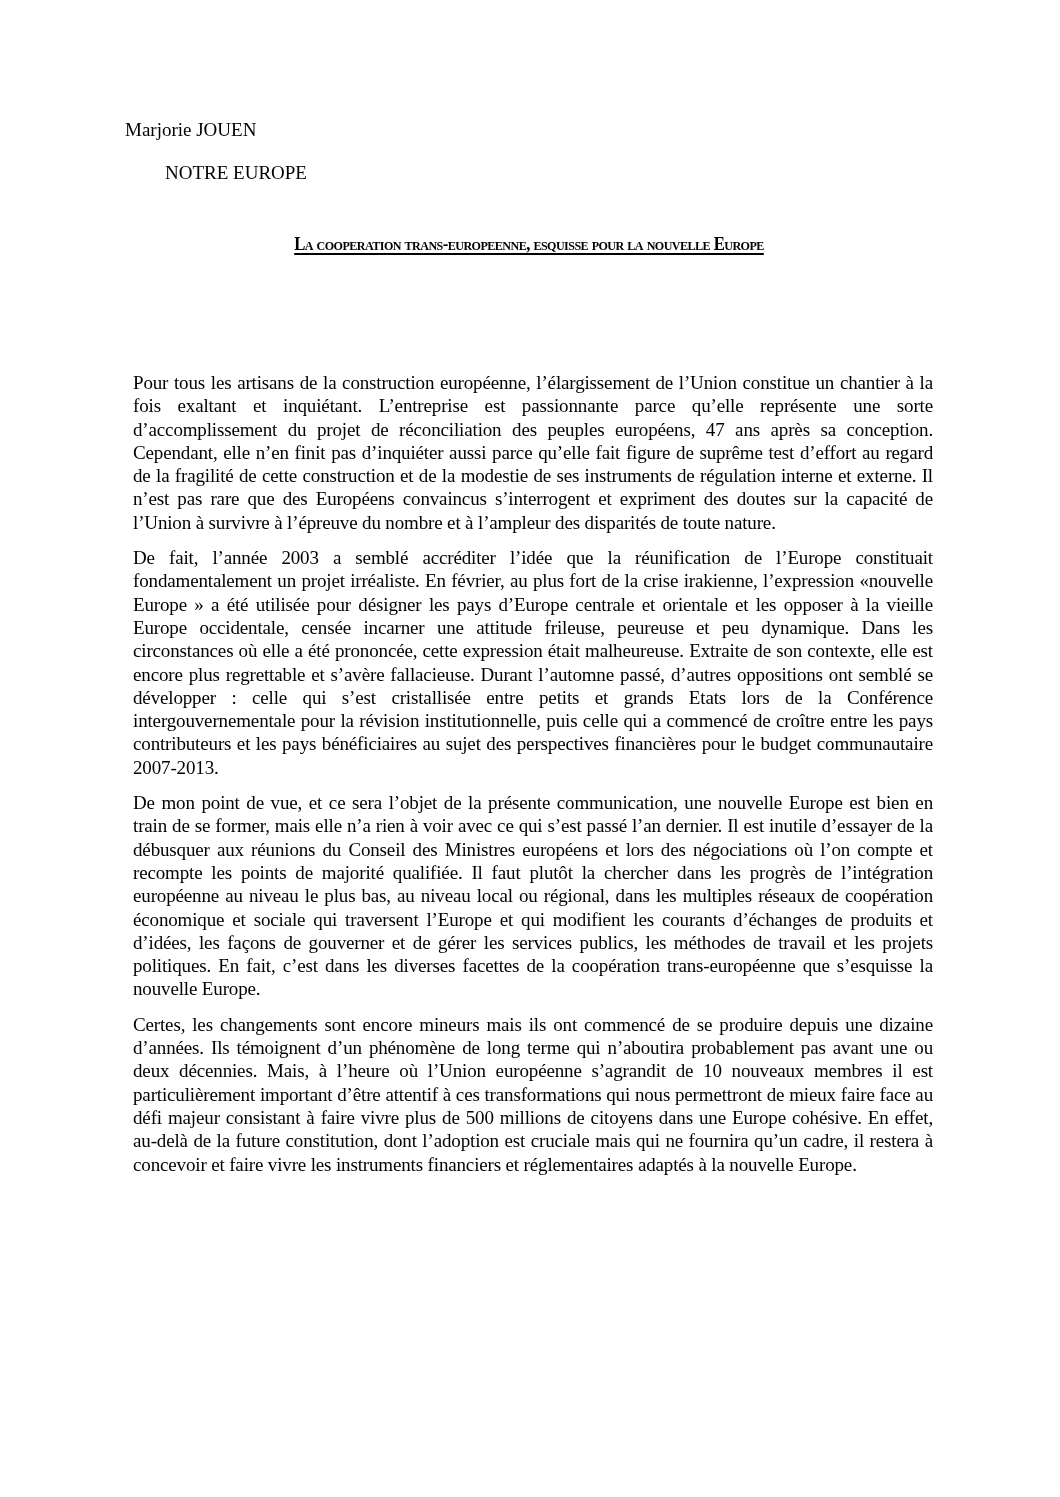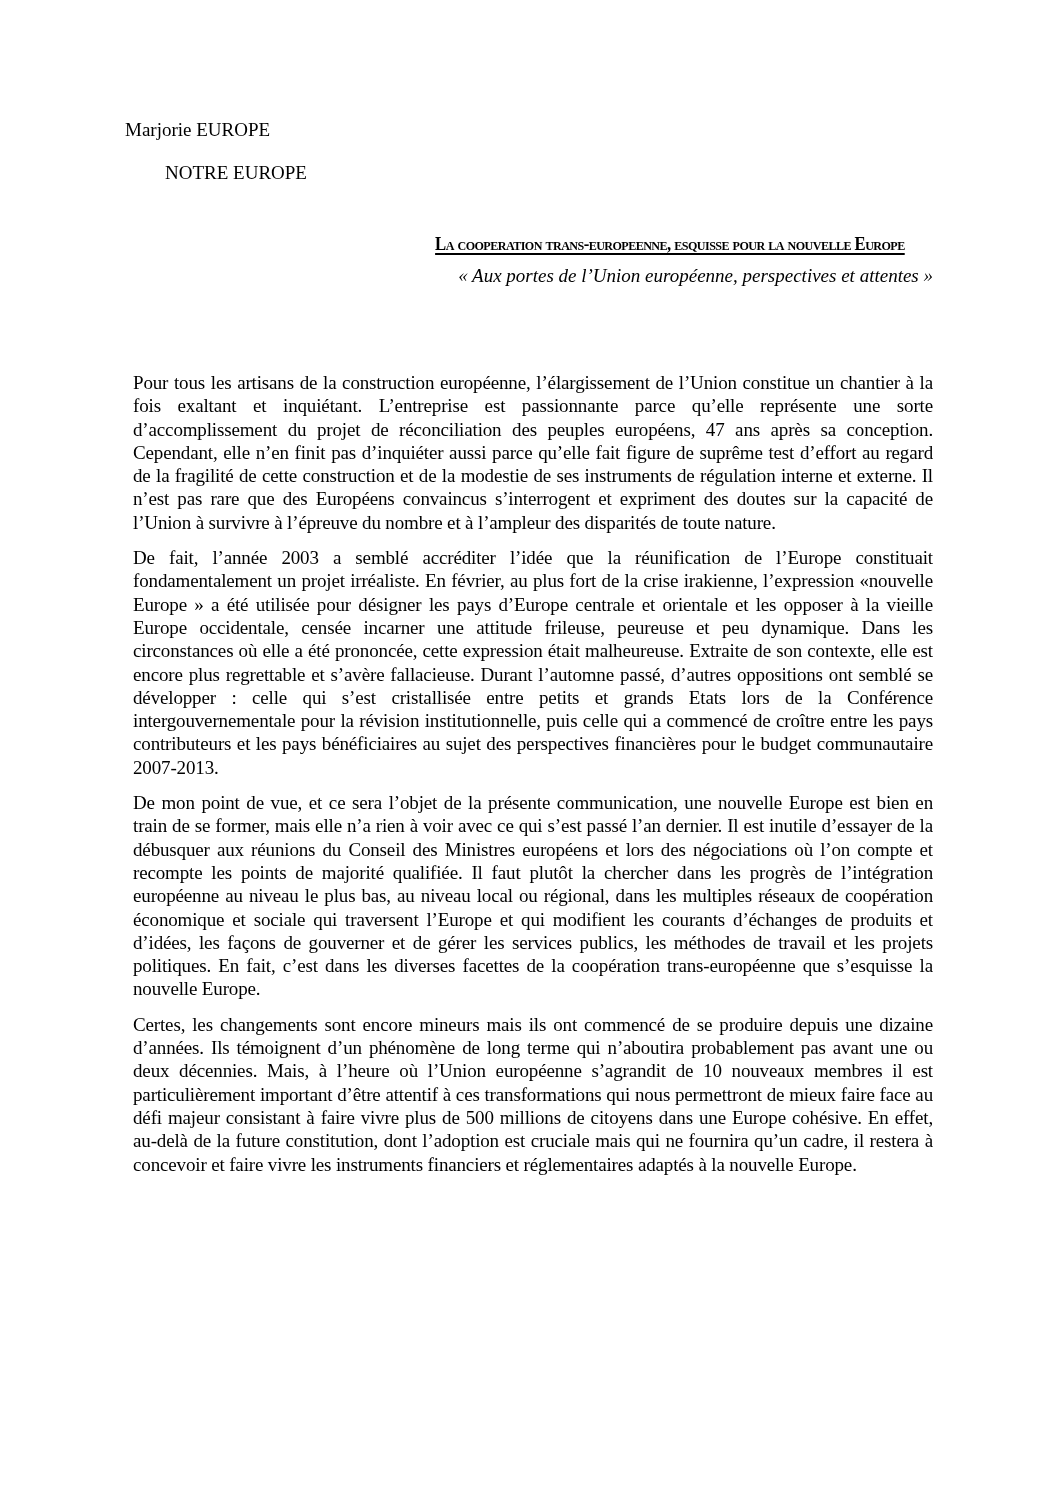--- a/index.html
+++ b/index.html
@@ -36,21 +36,21 @@
       font-size: 19px;
       line-height: 24px;
       white-space: nowrap;
       margin-left: 40px;
     }
     .title-block {
       position: absolute;
       top: 232px;
       left: 0;
       width: 808px;
-      text-align: right;
+      text-align: center;
     }
     .doc-title {
       font-size: 18px;
       font-weight: bold;
       font-variant: small-caps;
       text-decoration: underline;
       text-decoration-thickness: 2px;
       text-underline-offset: 3px;
       letter-spacing: -0.6px;
       line-height: 24px;
@@ -82,26 +82,25 @@
       line-height: 23.3px;
       text-align: justify;
       letter-spacing: -0.15px;
     }
   </style>
 </head>
 <body>
 
 <div class="page">
 
-  <div class="author">Marjorie EUROPE</div>
+  <div class="author">Marjorie JOUEN</div>
   <div class="org">NOTRE EUROPE</div>
 
   <div class="title-block">
     <h1 class="doc-title">La cooperation trans-europeenne, esquisse pour la nouvelle Europe</h1>
-    <div class="doc-quote">« Aux portes de l’Union européenne, perspectives et attentes »</div>
   </div>
 
   <div class="body">
     <p>Pour tous les artisans de la construction européenne, l’élargissement de l’Union constitue un chantier à la fois exaltant et inquiétant. L’entreprise est passionnante parce qu’elle représente une sorte d’accomplissement du projet de réconciliation des peuples européens, 47 ans après sa conception. Cependant, elle n’en finit pas d’inquiéter aussi parce qu’elle fait figure de suprême test d’effort au regard de la fragilité de cette construction et de la modestie de ses instruments de régulation interne et externe. Il n’est pas rare que des Européens convaincus s’interrogent et expriment des doutes sur la capacité de l’Union à survivre à l’épreuve du nombre et à l’ampleur des disparités de toute nature.</p>
     <p>De fait, l’année 2003 a semblé accréditer l’idée que la réunification de l’Europe constituait fondamentalement un projet irréaliste. En février, au plus fort de la crise irakienne, l’expression «nouvelle Europe » a été utilisée pour désigner les pays d’Europe centrale et orientale et les opposer à la vieille Europe occidentale, censée incarner une attitude frileuse, peureuse et peu dynamique. Dans les circonstances où elle a été prononcée, cette expression était malheureuse. Extraite de son contexte, elle est encore plus regrettable et s’avère fallacieuse. Durant l’automne passé, d’autres oppositions ont semblé se développer : celle qui s’est cristallisée entre petits et grands Etats lors de la Conférence intergouvernementale pour la révision institutionnelle, puis celle qui a commencé de croître entre les pays contributeurs et les pays bénéficiaires au sujet des perspectives financières pour le budget communautaire 2007-2013.</p>
     <p>De mon point de vue, et ce sera l’objet de la présente communication, une nouvelle Europe est bien en train de se former, mais elle n’a rien à voir avec ce qui s’est passé l’an dernier. Il est inutile d’essayer de la débusquer aux réunions du Conseil des Ministres européens et lors des négociations où l’on compte et recompte les points de majorité qualifiée. Il faut plutôt la chercher dans les progrès de l’intégration européenne au niveau le plus bas, au niveau local ou régional, dans les multiples réseaux de coopération économique et sociale qui traversent l’Europe et qui modifient les courants d’échanges de produits et d’idées, les façons de gouverner et de gérer les services publics, les méthodes de travail et les projets politiques. En fait, c’est dans les diverses facettes de la coopération trans-européenne que s’esquisse la nouvelle Europe.</p>
     <p>Certes, les changements sont encore mineurs mais ils ont commencé de se produire depuis une dizaine d’années. Ils témoignent d’un phénomène de long terme qui n’aboutira probablement pas avant une ou deux décennies. Mais, à l’heure où l’Union européenne s’agrandit de 10 nouveaux membres il est particulièrement important d’être attentif à ces transformations qui nous permettront de mieux faire face au défi majeur consistant à faire vivre plus de 500 millions de citoyens dans une Europe cohésive. En effet, au-delà de la future constitution, dont l’adoption est cruciale mais qui ne fournira qu’un cadre, il restera à concevoir et faire vivre les instruments financiers et réglementaires adaptés à la nouvelle Europe.</p>
   </div>
 
 </div>

